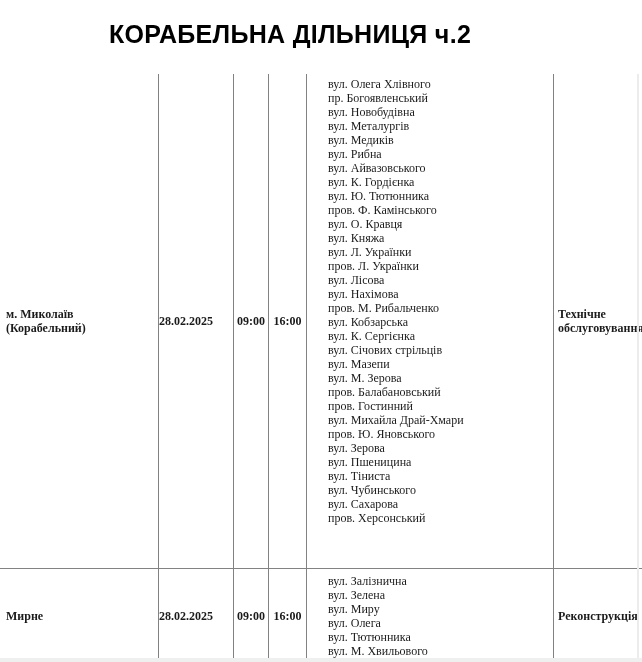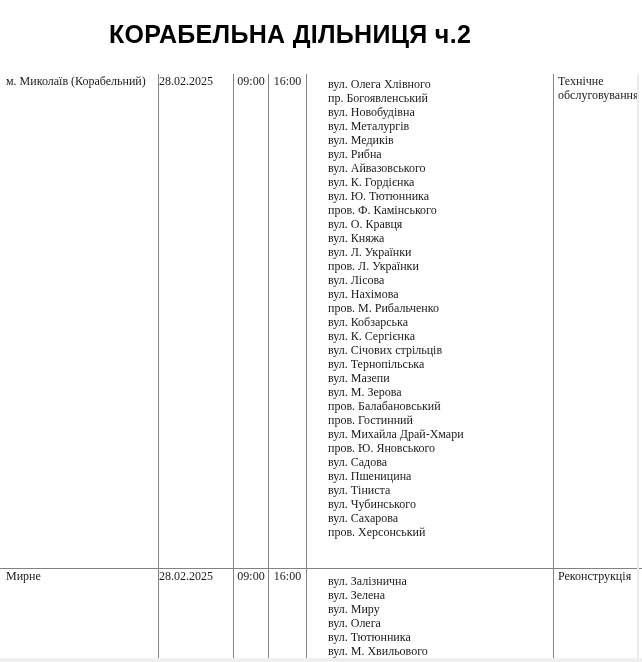--- a/index.html
+++ b/index.html
@@ -42,21 +42,22 @@
     border-left: 1px solid #828282;
     font-size: 12px;
     line-height: 14px;
     color: #1b1b1b;
     overflow: hidden;
   }
   .cell.first { border-left: none; }
   .cell.r2 { border-top: 1px solid #828282; }
   .v-center {
     display: flex;
-    align-items: flex-start;
+    align-items: center;
+    font-weight: bold;
   }
   .c-loc  { padding-left: 6px; padding-right: 4px; }
   .c-date { padding-left: 0; }
   .c-time { justify-content: center; }
   .c-streets { padding: 3px 4px 0 21px; }
   .c-streets.r2 { padding-top: 5px; }
   .c-type { padding-left: 4px; padding-right: 2px; }
   .edge-strip-right {
     position: absolute;
     left: 637px;
@@ -107,28 +108,27 @@
       <div>вул. О. Кравця</div>
       <div>вул. Княжа</div>
       <div>вул. Л. Українки</div>
       <div>пров. Л. Українки</div>
       <div>вул. Лісова</div>
       <div>вул. Нахімова</div>
       <div>пров. М. Рибальченко</div>
       <div>вул. Кобзарська</div>
       <div>вул. К. Сергієнка</div>
       <div>вул. Січових стрільців</div>
-      <div>вул. Тернопільська</div>
       <div>вул. Мазепи</div>
       <div>вул. М. Зерова</div>
       <div>пров. Балабановський</div>
       <div>пров. Гостинний</div>
       <div>вул. Михайла Драй-Хмари</div>
       <div>пров. Ю. Яновського</div>
-      <div>вул. Садова</div>
+      <div>вул. Зерова</div>
       <div>вул. Пшеницина</div>
       <div>вул. Тіниста</div>
       <div>вул. Чубинського</div>
       <div>вул. Сахарова</div>
       <div>пров. Херсонський</div>
     </div>
   <div class="cell v-center c-type r1">
     <span>Технічне обслуговування</span>
   </div>
 

